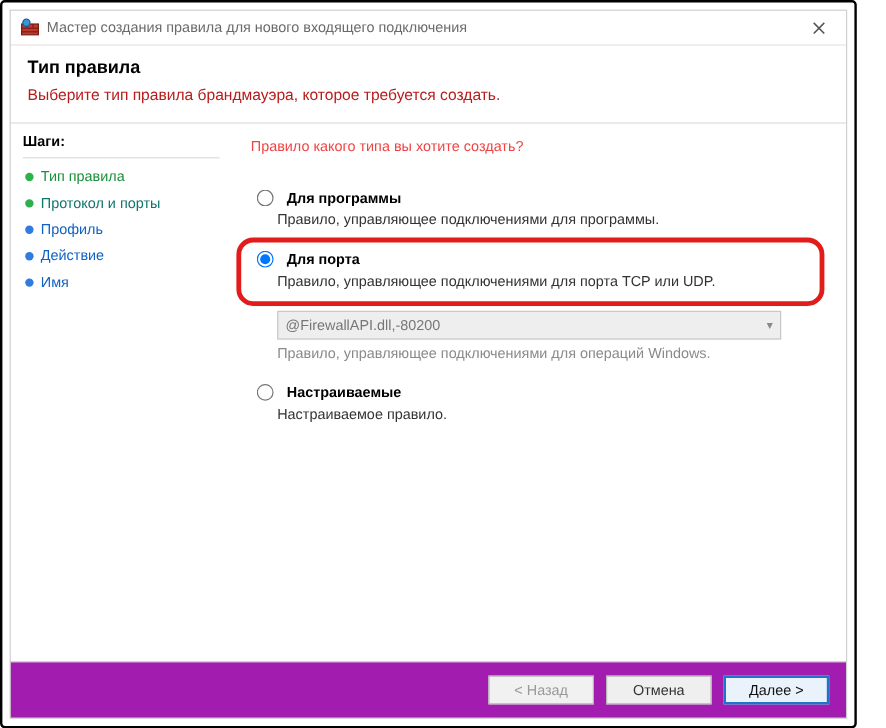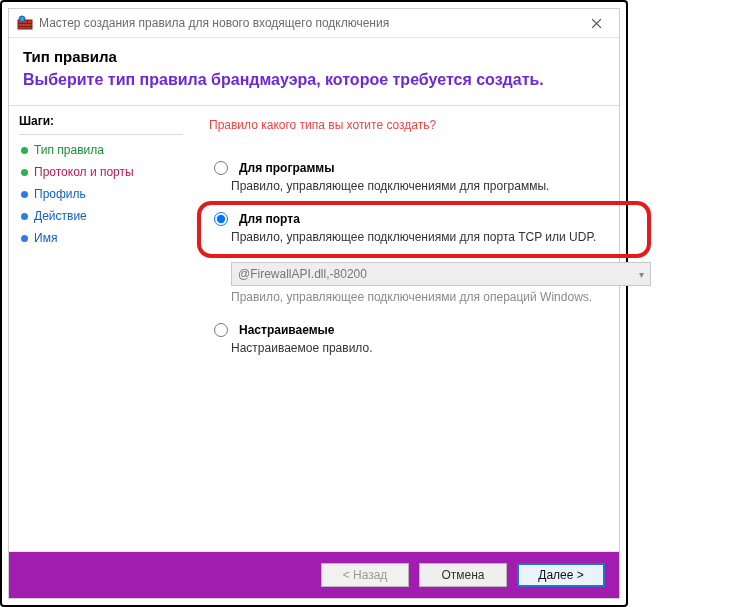--- a/index.html
+++ b/index.html
@@ -4,21 +4,21 @@
 <style>
   html, body {
     margin: 0;
     padding: 0;
     font-family: "Segoe UI", Tahoma, sans-serif;
     font-size: 12px;
     background: #fff;
     color: #000;
   }
   .outer {
-    width: 628px;
+    width: 714px;
     height: 607px;
     box-sizing: border-box;
     border: 2px solid #000;
     border-radius: 4px;
     background: #fff;
     position: relative;
     padding: 6px;
   }
   .win {
     position: relative;
@@ -52,23 +52,22 @@
   .header {
     padding: 10px 14px 16px 14px;
   }
   .header h1 {
     margin: 0 0 6px 0;
     font-size: 15px;
     font-weight: 700;
     color: #000;
   }
   .header .sub {
-    font-size: 16px;
-    color: #6d28d9;
-    font-weight: bold;
+    font-size: 13px;
+    color: #b91c1c;
   }
   .sep {
     border-top: 1px solid #dcdcdc;
   }
 
   .body {
     flex: 1;
     display: flex;
     min-height: 0;
   }
@@ -89,21 +88,21 @@
     display: flex;
     align-items: center;
     padding: 4px 2px;
     gap: 6px;
     font-size: 12px;
   }
   .bullet { width: 7px; height: 7px; border-radius: 50%; flex: 0 0 7px; }
   .bullet.green { background: #2bb24c; }
   .bullet.blue  { background: #2f7be0; }
   .step .lbl.active-green { color: #1b8f3a; }
-  .step .lbl.link { color: #be185d; }
+  .step .lbl.link { color: #0f766e; }
   .step .lbl.plain { color: #1061c3; }
 
   .content {
     flex: 1;
     padding: 12px 18px 8px 18px;
     position: relative;
   }
   .question {
     font-size: 12px;
     color: #ef4444;

